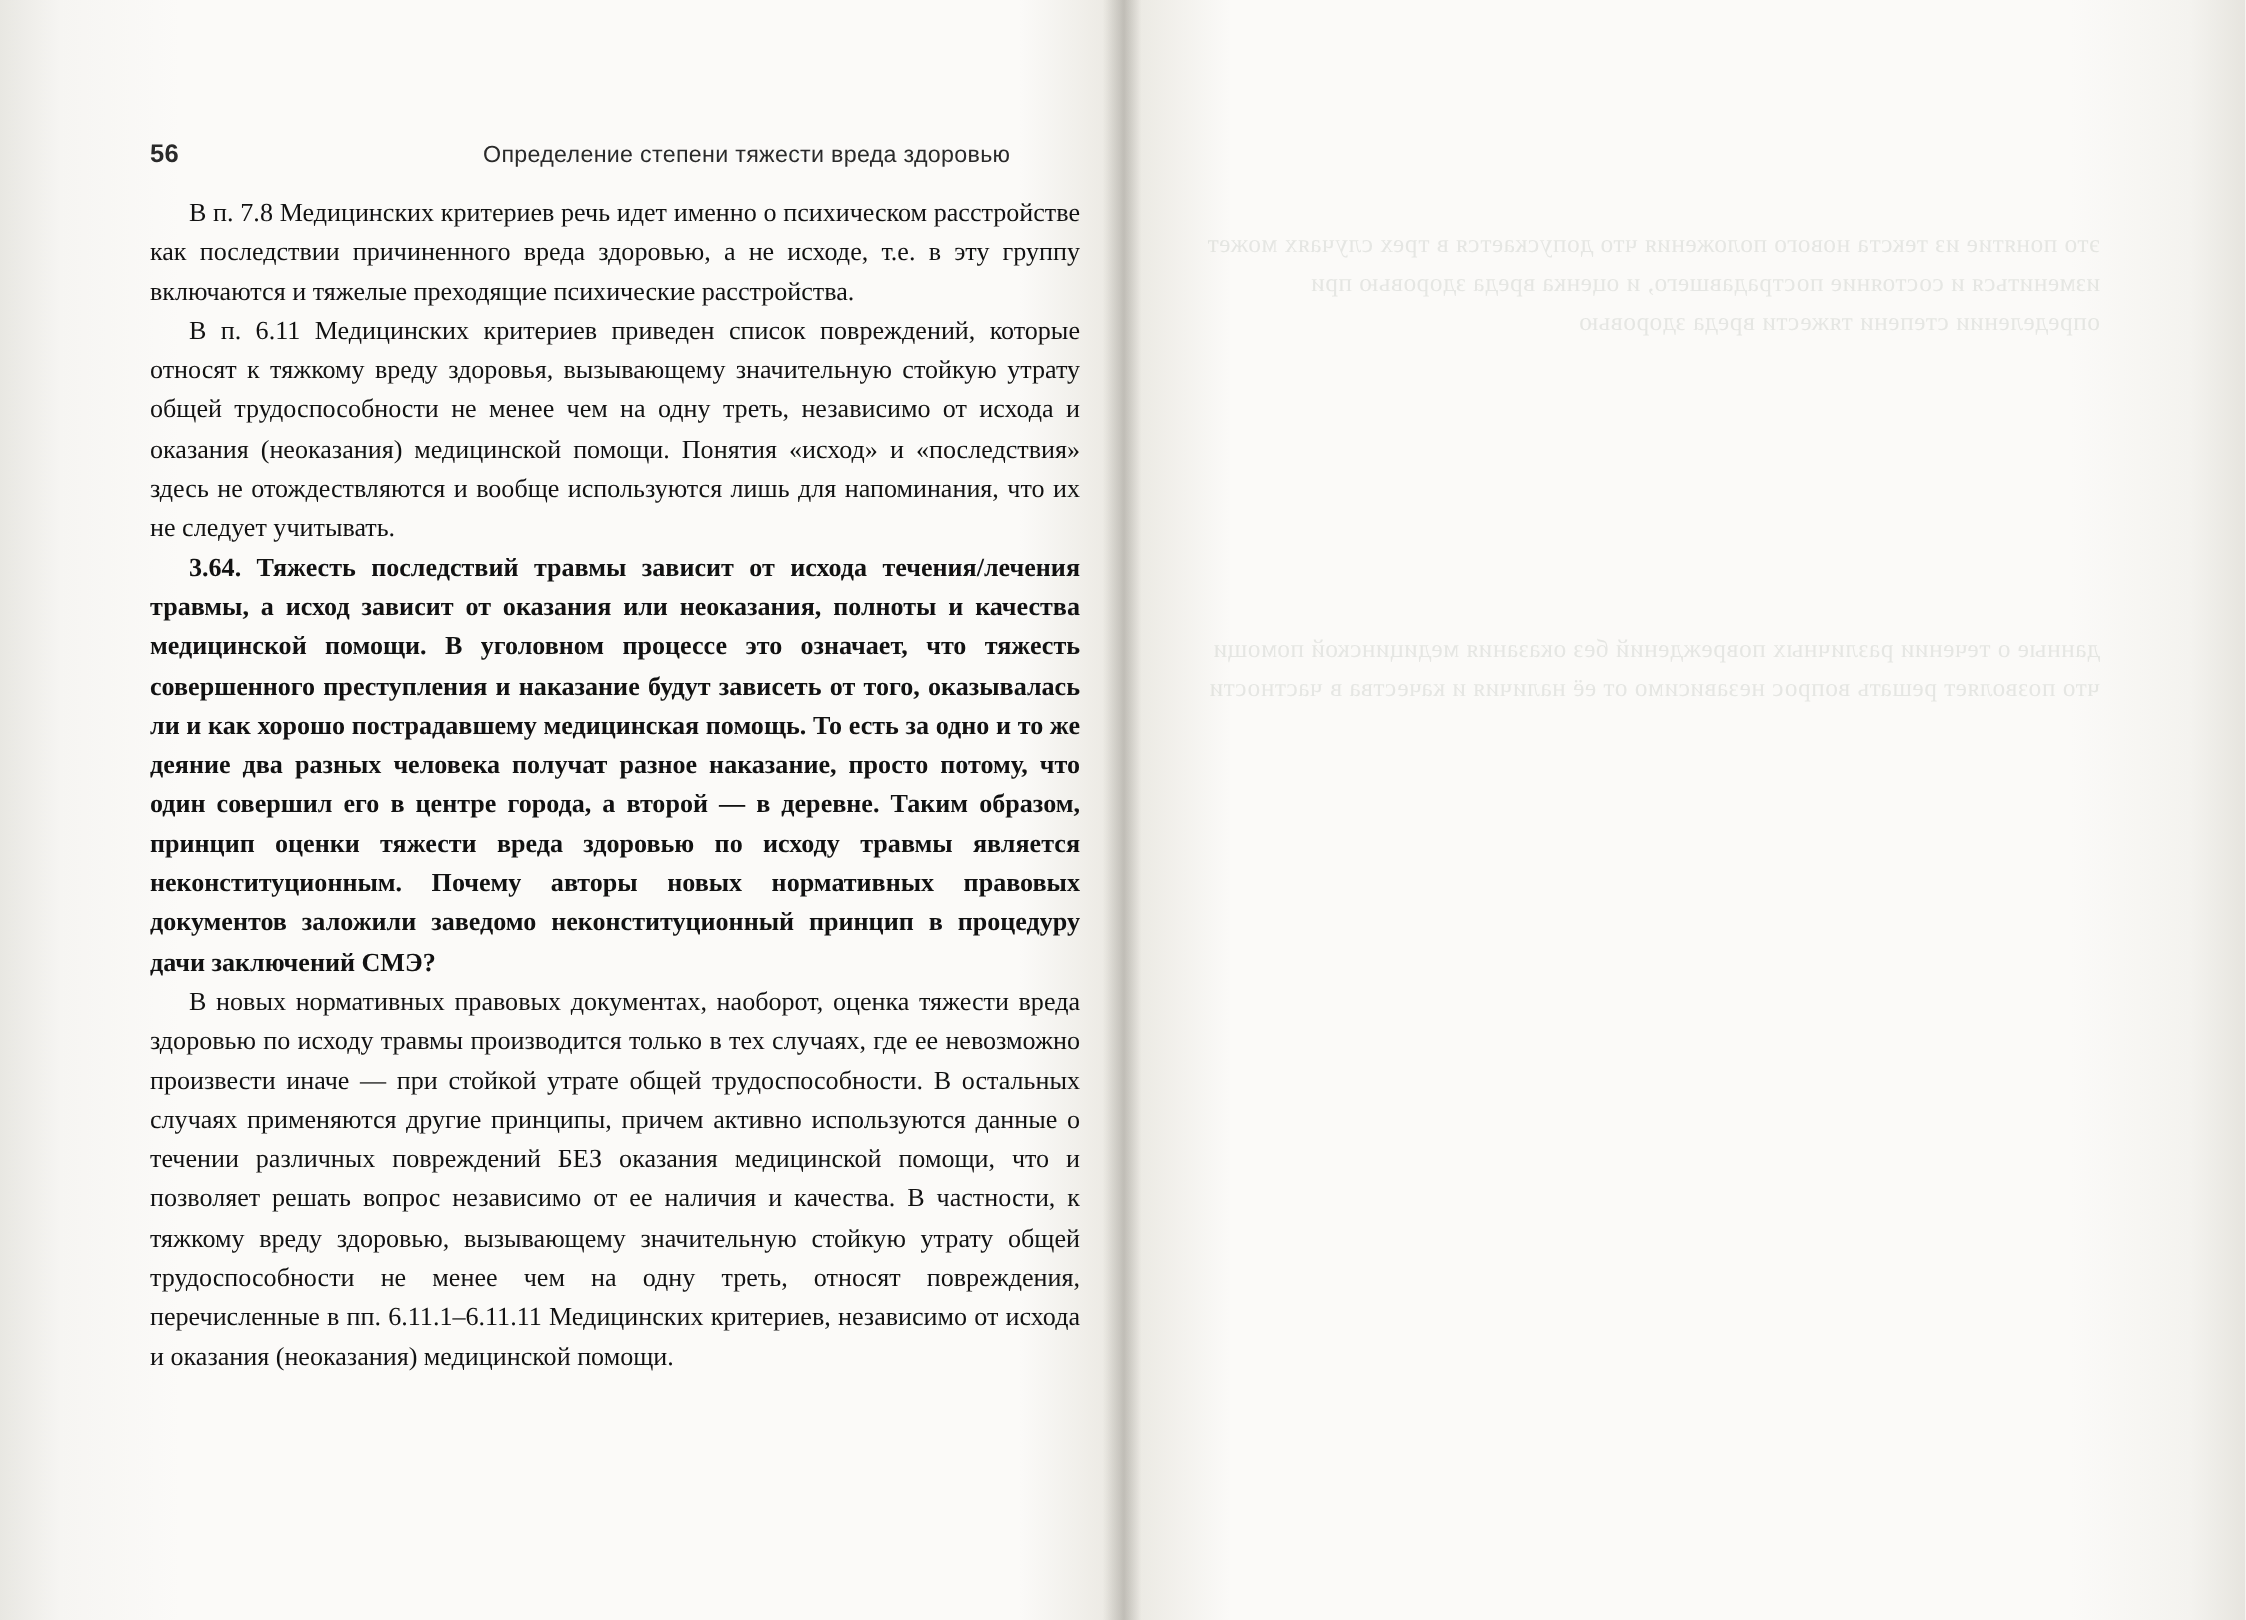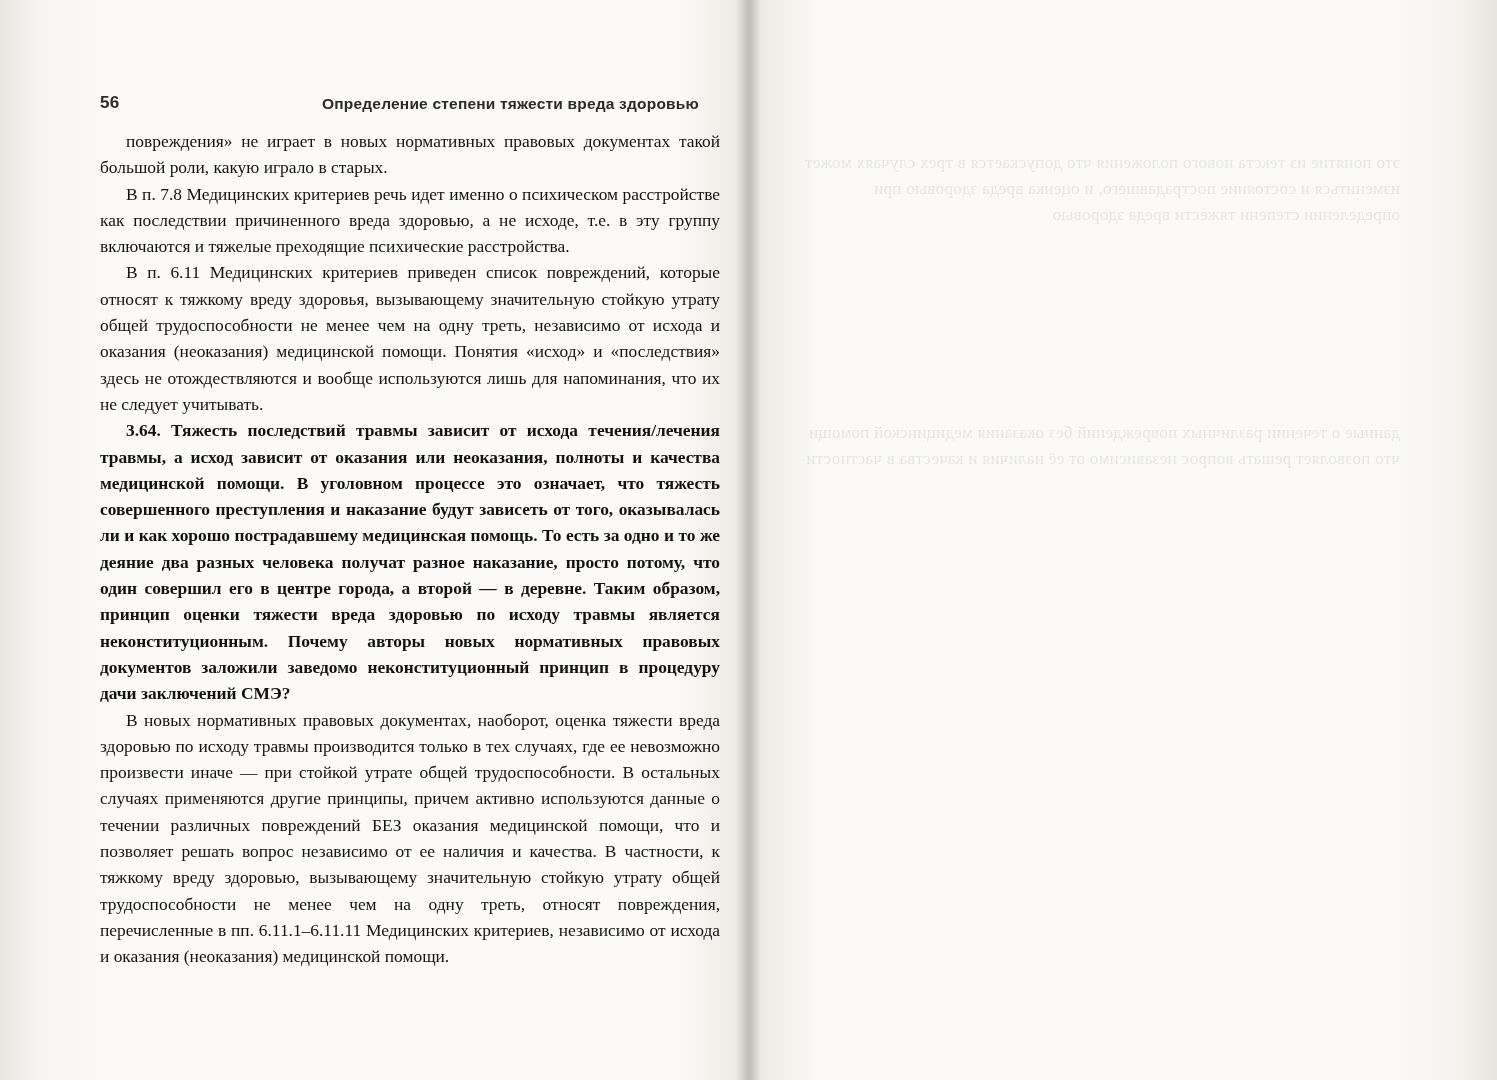--- a/index.html
+++ b/index.html
@@ -52,21 +52,21 @@
     color: #2a2a2a;
     letter-spacing: 0.2px;
   }
   .header .folio {
     font-weight: bold;
     font-size: 17px;
   }
 
   
   .hdr-left-folio { left: 100px; top: 93px; }
-  .hdr-left-title { left: 322px; top: 95px; font-weight: bold; }
+  .hdr-left-title { left: 322px; top: 95px; }
 
   .body-text {
     position: absolute;
     font-family: "Liberation Serif", serif;
     font-size: 17.4px;
     line-height: 26.3px;
     text-align: justify;
     color: #121212;
     hyphens: manual;
   }
@@ -114,21 +114,20 @@
     данные о течении различных повреждений без оказания медицинской помощи что позволяет решать вопрос независимо от её наличия и качества в частности
   </div>
 
   <div class="col col-left">
     <div class="header hdr-left-folio">
       <span class="folio">56</span>
     </div>
     <div class="header hdr-left-title">Определение степени тяжести вреда здоровью</div>
 
     <div class="body-text left-text">
-      <p>повреждения» не играет в новых нормативных правовых документах такой большой роли, какую играло в старых.</p>
       <p>В п. 7.8 Медицинских критериев речь идет именно о психическом расстройстве как последствии причиненного вреда здоровью, а не исходе, т.е. в эту группу включаются и тяжелые преходящие психические расстройства.</p>
       <p>В п. 6.11 Медицинских критериев приведен список повреждений, которые относят к тяжкому вреду здоровья, вызывающему значительную стойкую утрату общей трудоспособности не менее чем на одну треть, независимо от исхода и оказания (неоказания) медицинской помощи. Понятия «исход» и «последствия» здесь не отождествляются и вообще используются лишь для напоминания, что их не следует учитывать.</p>
       <p class="bold">3.64. Тяжесть последствий травмы зависит от исхода течения/лечения травмы, а исход зависит от оказания или неоказания, полноты и качества медицинской помощи. В уголовном процессе это означает, что тяжесть совершенного преступления и наказание будут зависеть от того, оказывалась ли и как хорошо пострадавшему медицинская помощь. То есть за одно и то же деяние два разных человека получат разное наказание, просто потому, что один совершил его в центре города, а второй — в деревне. Таким образом, принцип оценки тяжести вреда здоровью по исходу травмы является неконституционным. Почему авторы новых нормативных правовых документов заложили заведомо неконституционный принцип в процедуру дачи заключений СМЭ?</p>
       <p>В новых нормативных правовых документах, наоборот, оценка тяжести вреда здоровью по исходу травмы производится только в тех случаях, где ее невозможно произвести иначе — при стойкой утрате общей трудоспособности. В остальных случаях применяются другие принципы, причем активно используются данные о течении различных повреждений БЕЗ оказания медицинской помощи, что и позволяет решать вопрос независимо от ее наличия и качества. В частности, к тяжкому вреду здоровью, вызывающему значительную стойкую утрату общей трудоспособности не менее чем на одну треть, относят повреждения, перечисленные в пп. 6.11.1–6.11.11 Медицинских критериев, независимо от исхода и оказания (неоказания) медицинской помощи.</p>
     </div>
   </div>
 
   <div class="col col-right">
     
     

